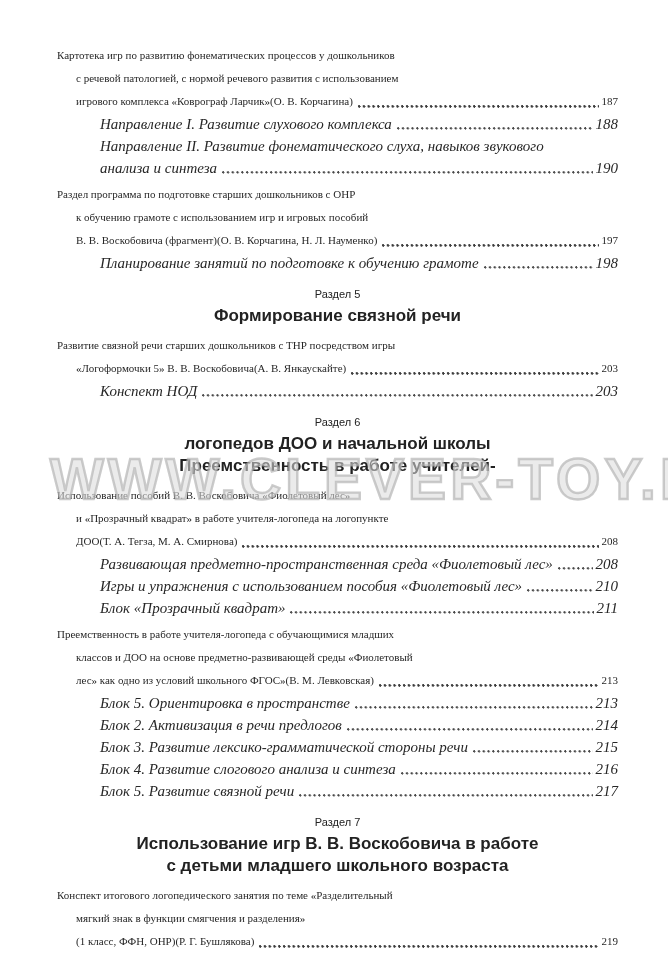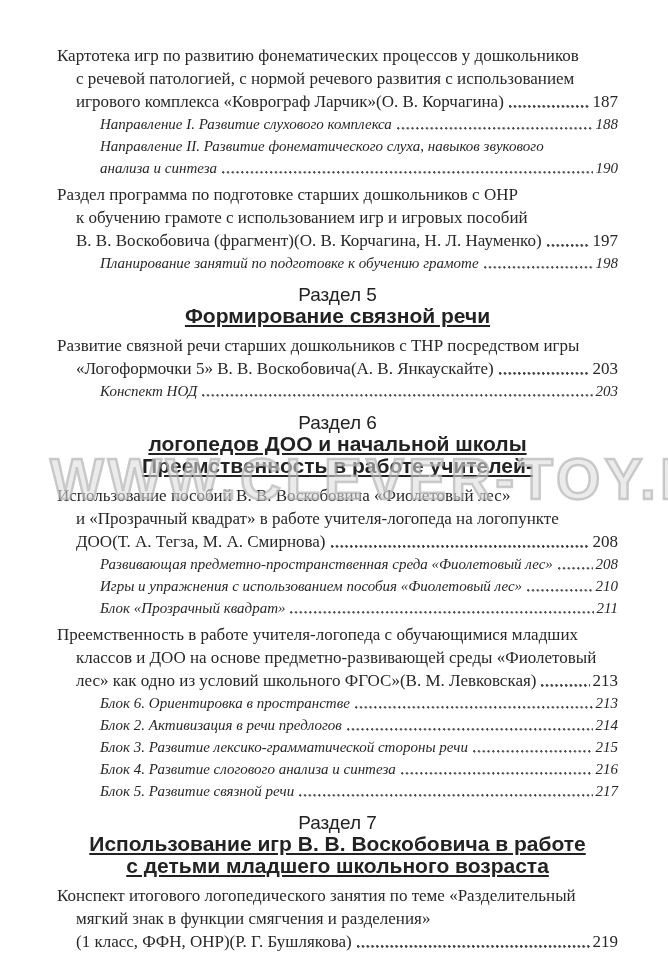--- a/index.html
+++ b/index.html
@@ -7,21 +7,21 @@
     width:668px;height:960px;overflow:hidden;position:relative;
     background:#ffffff;
     font-family:"Liberation Serif","DejaVu Serif",serif;
     color:#272727;
   }
   .page{
     position:relative;width:668px;height:960px;overflow:hidden;
     padding:40px 50px 0 57px;box-sizing:border-box;
   }
   
-  .entry{font-size:17px;line-height:23px;margin-top:4px;}
+  .entry{font-size:11px;line-height:23px;margin-top:4px;}
   .entry .cont{margin-left:19px;}
   .sub{font-size:15px;line-height:22px;font-style:italic;margin-left:43px;}
   .endline{display:flex;align-items:baseline;}
   .endline .etext{white-space:nowrap;}
   .endline .eauthor{white-space:nowrap;}
   .dots{
     flex:1 1 auto;align-self:flex-end;height:5px;margin:0 3px 4px 4px;
     background-image:radial-gradient(circle at 2.2px 2.4px,#3c3c3c 1.1px,rgba(0,0,0,0) 1.45px);
     background-size:4.8px 5px;background-repeat:repeat-x;background-position:left bottom;
     min-width:12px;
@@ -29,22 +29,22 @@
   .sub .dots{
     background-image:radial-gradient(circle at 2.2px 2.4px,#474747 1.0px,rgba(0,0,0,0) 1.35px);
   }
   .pageno{white-space:nowrap;}
   
   .section{
     text-align:center;margin:10px 0 7px;
     font-family:"Liberation Sans","DejaVu Sans",sans-serif;
     color:#222;
   }
-  .kicker{font-size:19px;line-height:21px;font-weight:400;margin-top:8px;}
-  .stitle{font-size:21px;line-height:22px;font-weight:700;text-decoration:underline;}
+  .kicker{font-size:11px;line-height:21px;font-weight:400;margin-top:8px;}
+  .stitle{font-size:17px;line-height:22px;font-weight:700;}
   
   .watermark{
     position:absolute;left:50px;top:446px;width:640px;
     font-family:"Liberation Sans","DejaVu Sans",sans-serif;
     font-weight:700;font-size:57px;letter-spacing:4px;white-space:nowrap;
     color:rgba(255,255,255,0.25);
     -webkit-text-stroke:2.4px rgba(176,176,176,0.65);
     text-shadow:0 0 1px rgba(190,190,190,0.4);
     pointer-events:none;z-index:5;
   }
@@ -158,21 +158,21 @@
         <div class="cont">классов и ДОО на основе предметно-развивающей среды «Фиолетовый</div>
         <div class="endline cont">
           <span class="etext">лес» как одно из условий школьного ФГОС» </span>
           <span class="eauthor">(В. М. Левковская)</span>
           <span class="dots"></span>
           <span class="pageno">213</span>
         </div>
       </div>
       <div class="sub">
         <div class="endline">
-          <span class="etext">Блок 6. Ориентировка в пространстве</span>
+          <span class="etext">Блок 5. Ориентировка в пространстве</span>
           <span class="dots"></span>
           <span class="pageno">213</span>
         </div>
       </div>
       <div class="sub">
         <div class="endline">
           <span class="etext">Блок 2. Активизация в речи предлогов</span>
           <span class="dots"></span>
           <span class="pageno">214</span>
         </div>

